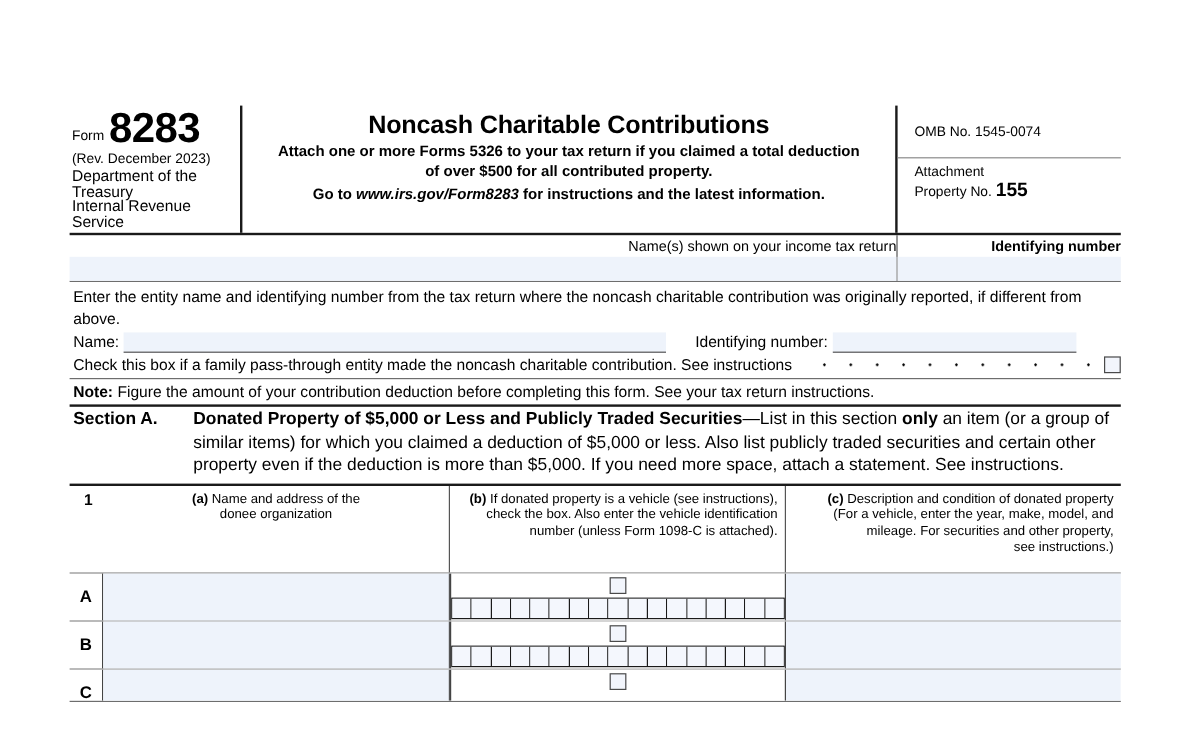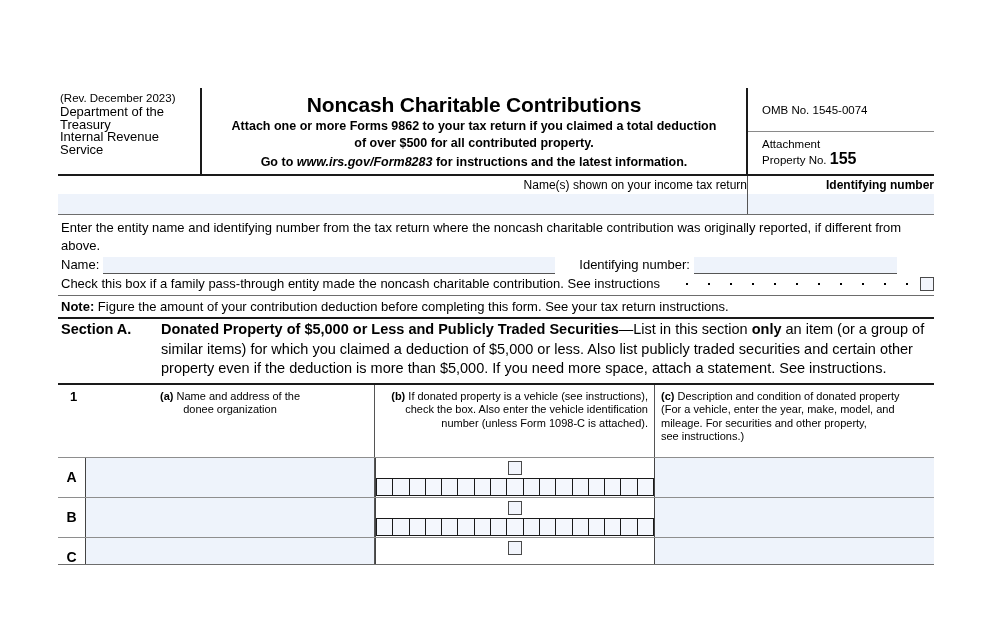--- a/index.html
+++ b/index.html
@@ -233,21 +233,21 @@
     flex: 0 0 280px;
     text-align: right;
     font-size: 11px;
     line-height: 13.5px;
     padding: 5px 6px 0 6px;
     border-right: 1px solid #555;
     box-sizing: border-box;
   }
   .th-c {
     flex: 0 0 279px;
-    text-align: left;
+    text-align: right;
     font-size: 11px;
     line-height: 13.5px;
     padding: 5px 6px 0 6px;
     box-sizing: border-box;
   }
   .th-a b, .th-b b, .th-c b { font-weight: bold; }
 
   .trow {
     display: flex;
     height: 39px;
@@ -313,28 +313,32 @@
   .vingrid span:last-child { border-right: none; }
 </style>
 </head>
 <body>
 
 <div class="page">
 
   <div class="hdr">
 
     <div class="hdr-left">
+      <div class="formline">
+        <span class="formword">Form</span>
+        <span class="formnum">8283</span>
+      </div>
       <div class="rev">(Rev. December 2023)</div>
       <div class="dept">Department of the Treasury</div>
       <div class="dept">Internal Revenue Service</div>
     </div>
 
     <div class="hdr-mid">
       <div class="h-title">Noncash Charitable Contributions</div>
-      <div class="h-sub">Attach one or more Forms 9862 to your tax return if you claimed a total deduction</div>
+      <div class="h-sub">Attach one or more Forms 5326 to your tax return if you claimed a total deduction</div>
       <div class="h-sub">of over $500 for all contributed property.</div>
       <div class="h-goto">
         <span>Go to </span><i>www.irs.gov/Form8283</i><span> for instructions and the latest information.</span>
       </div>
     </div>
 
     <div class="hdr-right">
       <div class="omb">OMB No. 1545-0074</div>
       <div class="att">
         <div>Attachment</div>

